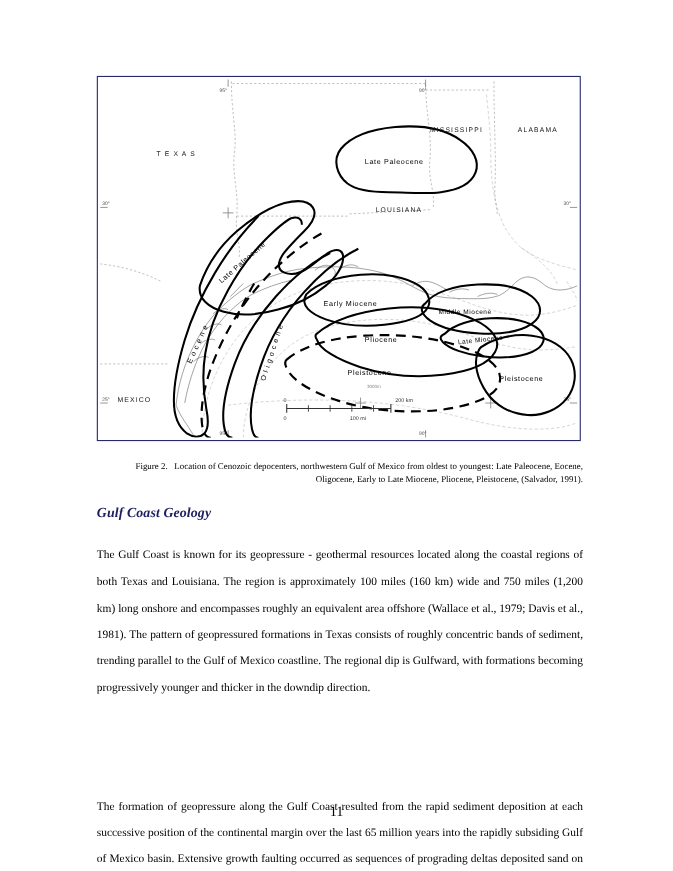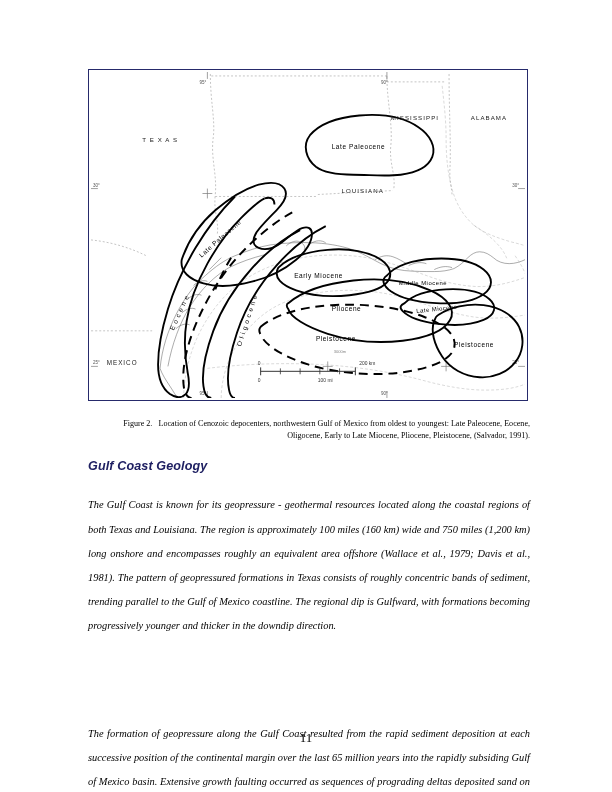--- a/index.html
+++ b/index.html
@@ -43,31 +43,31 @@
   
   .caption{
     position:absolute;left:88px;top:418px;width:442px;
     font-size:8.1px;line-height:11.6px;text-align:right;
   }
   .caption .cap-body{display:block;padding-left:44px;text-indent:-44px;}
 
   
   .section-heading{
     position:absolute;left:88px;top:459px;
-    font-family:Liberation Sans, sans-serif;
+    font-family:Liberation Serif, serif;
     font-weight:bold;font-style:italic;
     font-size:12.6px;color:#1f2062;letter-spacing:.1px;
   }
 
   
   .para{
     position:absolute;left:88px;width:442px;
     font-size:10.4px;line-height:24.2px;
     text-align:justify;
-    -webkit-hyphens:none;hyphens:none;font-style:italic;
+    -webkit-hyphens:none;hyphens:none;
   }
   #para-1{top:483px;}
   #para-2{top:674px;margin-top:48px;}
 
   .page-number{
     position:absolute;left:0;right:0;top:730px;
     text-align:center;font-size:13px;
   }
 </style>
 </head>

